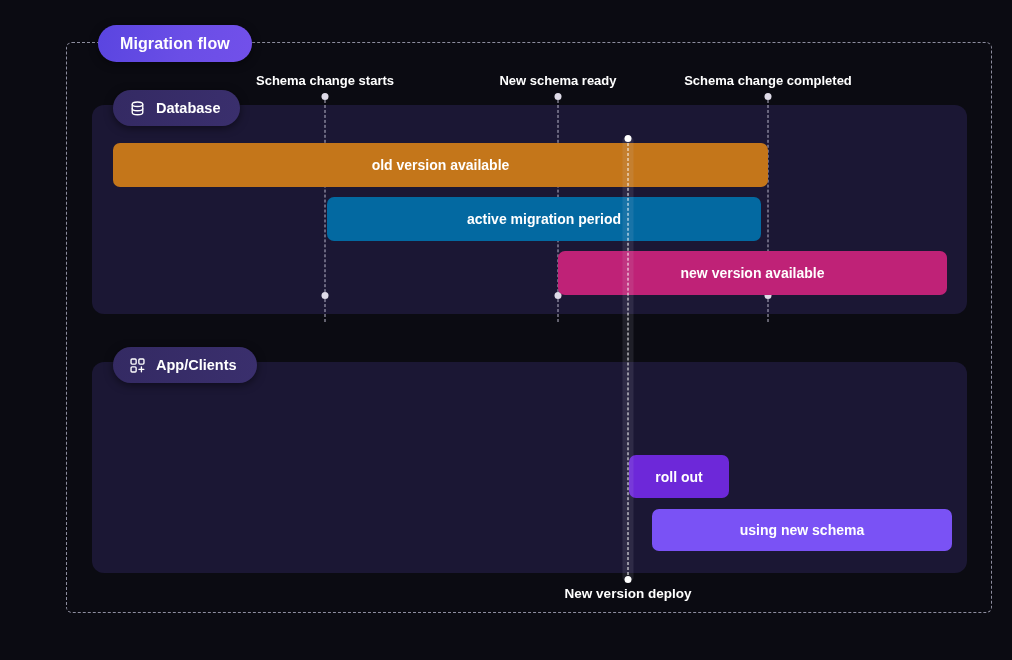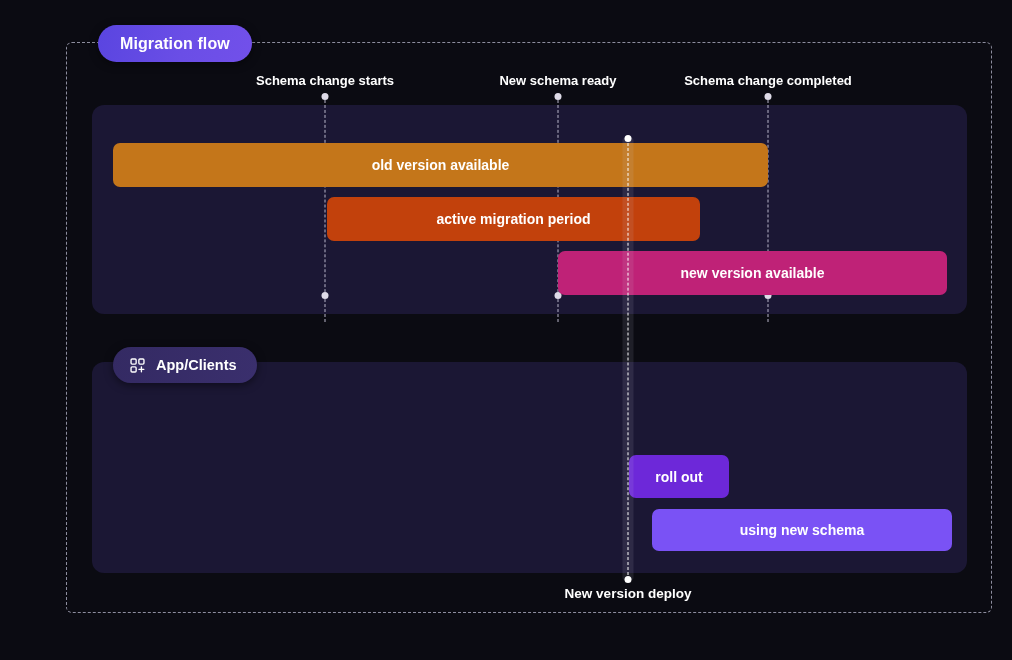--- a/index.html
+++ b/index.html
@@ -192,20 +192,30 @@
 
   <div class="frame"></div>
 
   <div class="title-chip">
     <span>Migration flow</span>
   </div>
 
   <div class="panel" id="panel-db" style="left: 68px; top: 105px; width: 875px; height: 209px; background: rgb(27, 23, 52);"></div>
   <div class="panel" id="panel-app" style="left: 68px; top: 362px; width: 875px; height: 211px; background: rgb(27, 23, 52);"></div>
 
+  <div class="sec-chip" id="chip-db">
+    <span>
+      <svg width="17" height="17" viewBox="0 0 20 20" fill="none" stroke="#ffffff" stroke-width="1.6">
+        <ellipse cx="10" cy="5" rx="6.2" ry="2.6"></ellipse>
+        <path d="M3.8 5v5c0 1.44 2.78 2.6 6.2 2.6s6.2-1.16 6.2-2.6V5"></path>
+        <path d="M3.8 9.8v4.9c0 1.44 2.78 2.6 6.2 2.6s6.2-1.16 6.2-2.6V9.8"></path>
+      </svg>
+    </span>
+    <span>Database</span>
+  </div>
 
   <div class="sec-chip" id="chip-app">
     <span>
       <svg width="17" height="17" viewBox="0 0 20 20" fill="none" stroke="#ffffff" stroke-width="1.6">
         <rect x="2.4" y="2.4" width="6" height="6" rx="1.2"></rect>
         <rect x="11.6" y="2.4" width="6" height="6" rx="1.2"></rect>
         <rect x="2.4" y="11.6" width="6" height="6" rx="1.2"></rect>
         <path d="M14.6 11.8v5.6M11.8 14.6h5.6" stroke-linecap="round"></path>
       </svg>
     </span>
@@ -227,21 +237,21 @@
   <div class="milestone" id="ms-2" style="left: 744px;">
     <div class="ms-label">Schema change completed</div>
     <div class="ms-dot top"></div>
     <div class="ms-line"></div>
     <div class="ms-dot bottom"></div>
   </div>
 
   <div class="bar" id="bar-db-0" style="left: 89px; top: 143px; width: 655px; height: 44px; background: rgb(196, 118, 26);">
     <span>old version available</span>
   </div>
-  <div class="bar" id="bar-db-1" style="left: 303px; top: 197px; width: 373px; height: 44px; background: #c2410c;">
+  <div class="bar" id="bar-db-1" style="left: 303px; top: 197px; width: 434px; height: 44px; background: #0369a1;">
     <span>active migration period</span>
   </div>
   <div class="bar" id="bar-db-2" style="left: 534px; top: 251px; width: 389px; height: 44px; background: rgb(191, 34, 119);">
     <span>new version available</span>
   </div>
 
   <div class="bar" id="bar-app-1" style="left: 605px; top: 455px; width: 100px; height: 43px; background: #6d28d9;">
     <span>roll out</span>
   </div>
   <div class="bar" id="bar-app-2" style="left: 628px; top: 509px; width: 300px; height: 42px; background: rgb(122, 82, 245);">

